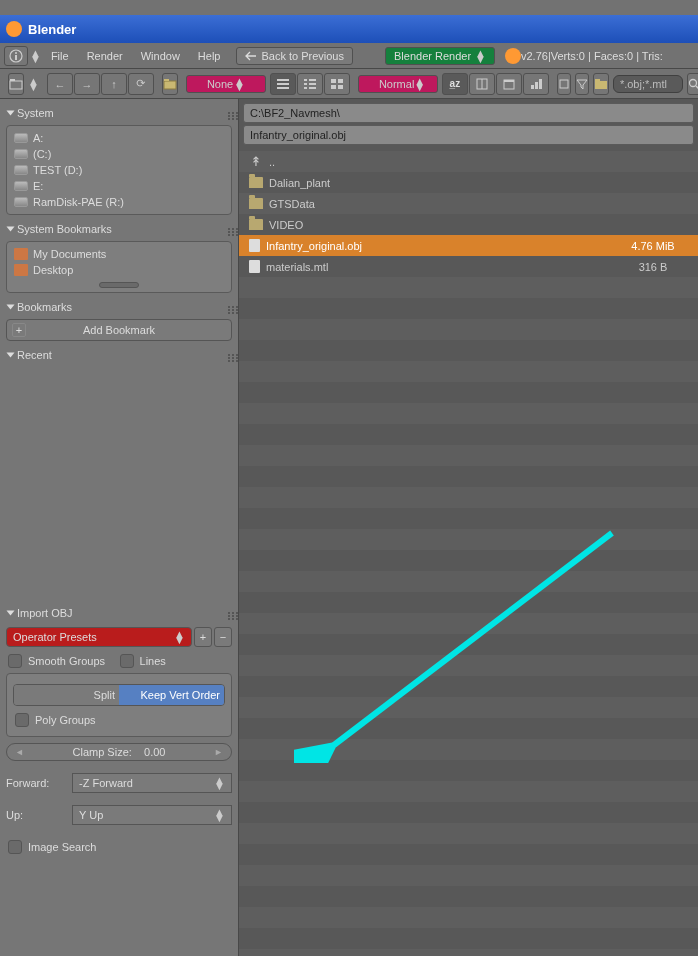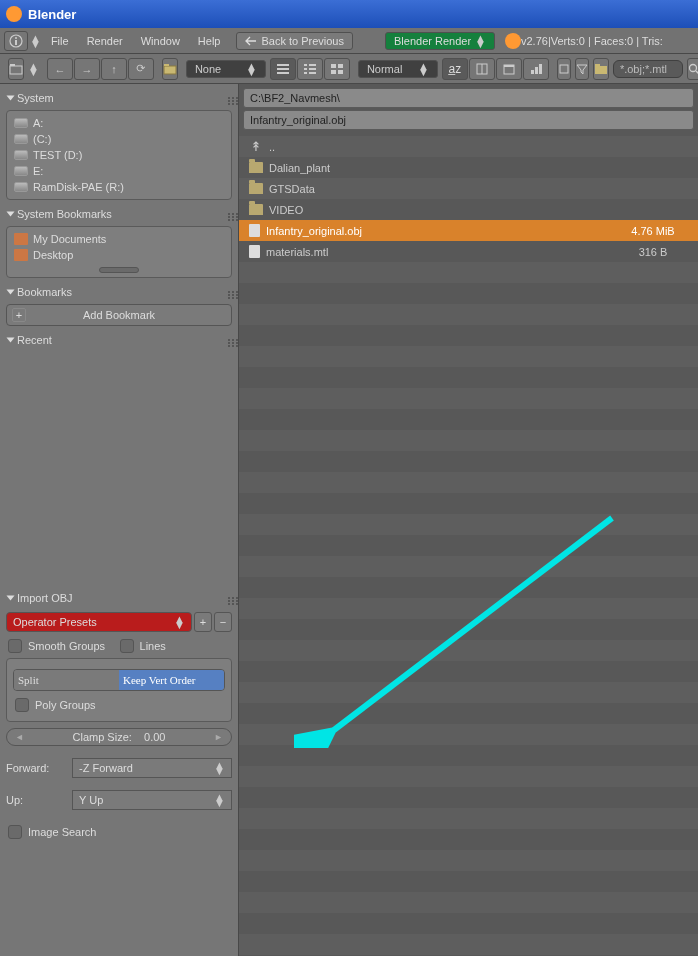--- a/index.html
+++ b/index.html
@@ -1,32 +1,32 @@
 <!DOCTYPE html>
 <html><head>
 <meta charset="utf-8">
 <style>
 * { box-sizing: border-box; margin: 0; padding: 0; font-family: Arial, sans-serif; font-size: 11px; }
 body { background: #727272; width: 698px; height: 956px; overflow: hidden; }
 
-.titlebar { background: linear-gradient(to bottom, #3b6ed5, #1d4fb8); height: 28px; display: flex; align-items: center; padding: 0 6px; color: #fff; font-weight: bold; }
+.titlebar { background: linear-gradient(to bottom, #3b6ed5, #1d4fb8); height: 28px; display: flex; align-items: center; padding: 0 6px; color: #fff; font-weight: bold; margin-top: 15px; }
 .titlebar-icon { width: 16px; height: 16px; margin-right: 6px; background: #ff9933; border-radius: 50%; display: inline-block; }
 .titlebar-text { font-size: 13px; }
 
 .menubar { background: #727272; border-bottom: 1px solid #484848; height: 26px; display: flex; align-items: center; padding: 0 4px; gap: 2px; }
 .info-btn { width: 24px; height: 20px; background: #767676; border: 1px solid #505050; border-radius: 3px; display: flex; align-items: center; justify-content: center; color: #ddd; }
 .menu-item { color: #ddd; padding: 3px 8px; cursor: pointer; }
 .back-btn { background: #7a7a7a; border: 1px solid #505050; border-radius: 3px; padding: 2px 8px; color: #ddd; display: flex; align-items: center; gap: 4px; margin-left: 6px; }
 .render-sel { background: #15803d; border: 1px solid #505050; border-radius: 3px; padding: 2px 8px; color: #ddd; margin-left: 30px; display: flex; align-items: center; gap: 4px; }
 .version-info { color: #ddd; margin-left: 8px; display: flex; align-items: center; gap: 0; }
 .blender-icon-small { width: 16px; height: 16px; background: #ff9933; border-radius: 50%; display: inline-block; }
 
 .toolbar { background: #727272; border-bottom: 1px solid #484848; height: 30px; display: flex; align-items: center; padding: 0 8px; gap: 4px; }
 .tool-btn { width: 26px; height: 22px; background: #767676; border: 1px solid #505050; border-radius: 3px; display: flex; align-items: center; justify-content: center; color: #ccc; }
-.tool-sel { background: #404040; border: 1px solid #505050; border-radius: 3px; padding: 2px 8px; color: #ccc; min-width: 80px; display: flex; align-items: center; justify-content: space-between; }
+.tool-sel { background: #be185d; border: 1px solid #505050; border-radius: 3px; padding: 2px 20px; color: #ccc; min-width: 80px; display: flex; align-items: center; justify-content: space-between; }
 .nav-group { display: flex; gap: 1px; }
 .filter-text { background: #5a5a5a; border: 1px solid #404040; border-radius: 6px; padding: 2px 6px; color: #bbb; min-width: 70px; }
 
 .main { display: flex; height: calc(100% - 84px); }
 .sidebar { width: 239px; background: #767676; border-right: 1px solid #484848; overflow-y: auto; }
 .content { flex: 1; background: #585858; position: relative; overflow: hidden; }
 
 .panel { margin: 4px 6px; }
 .panel-header { background: transparent; color: #ddd; padding: 4px 2px; display: flex; align-items: center; justify-content: space-between; }
 .panel-title { display: flex; align-items: center; gap: 4px; }
@@ -46,21 +46,21 @@
 
 .preset-row { display: flex; align-items: center; gap: 2px; margin: 4px 0; }
 .preset-sel { flex: 1; background: #b91c1c; border: 1px solid #555; border-radius: 4px; padding: 3px 6px; color: #ddd; display: flex; justify-content: space-between; align-items: center; }
 .small-btn { width: 18px; height: 20px; background: #7a7a7a; border: 1px solid #555; border-radius: 3px; color: #ddd; display: flex; align-items: center; justify-content: center; }
 
 .checkbox-row { display: flex; align-items: center; gap: 6px; padding: 3px 2px; color: #ddd; }
 .checkbox-row.inline { display: inline-flex; width: 48%; }
 .chk { width: 14px; height: 14px; border: 1px solid #555; border-radius: 3px; background: #6a6a6a; }
 
 .split-row { display: flex; border: 1px solid #555; border-radius: 4px; overflow: hidden; margin: 4px 0; }
-.split-btn { flex: 1; padding: 4px; text-align: left; color: #ddd; background: #7a7a7a; font-family: Liberation Serif, serif; }
+.split-btn { flex: 1; padding: 4px; text-align: right; color: #ddd; background: #7a7a7a; }
 .split-btn.active { background: #5680c2; color: #fff; }
 
 .num-field { display: flex; align-items: center; background: #7a7a7a; border: 1px solid #555; border-radius: 10px; padding: 2px 8px; color: #ddd; justify-content: space-between; }
 .num-field .arrow-l, .num-field .arrow-r { font-size: 9px; color: #aaa; }
 
 .label-sel-row { display: flex; align-items: center; gap: 6px; margin: 12px 0; }
 .label-sel-row .lbl { width: 60px; color: #ddd; }
 .label-sel-row .sel { flex: 1; background: #7a7a7a; border: 1px solid #555; border-radius: 0; padding: 3px 6px; color: #ddd; display: flex; justify-content: space-between; }
 
 .path-bar { background: #8a8a8a; border: 1px solid #5a5a5a; border-radius: 3px; margin: 4px 4px 2px 4px; padding: 3px 6px; color: #222; }
@@ -189,21 +189,21 @@
   </div>
   <div style="width:4px"></div>
   <div class="tool-sel">
     <span>Normal</span>
     <span class="updown">
         <span>▲</span>
         <span>▼</span>
       </span>
   </div>
   <div class="nav-group">
-    <div class="tool-btn" style="background:#5a5a5a;font-size:12px;font-weight:normal;color:#ddd">a̲z</div>
+    <div class="tool-btn" style="background:#5a5a5a;font-size:10px;font-weight:bold;color:#ddd">a̲z</div>
     <div class="tool-btn">
       <svg width="12" height="12">
           <rect x="1" y="1" width="10" height="10" fill="none" stroke="#ccc"></rect>
           <line x1="6" y1="1" x2="6" y2="11" stroke="#ccc"></line>
         </svg>
     </div>
     <div class="tool-btn">
       <svg width="12" height="12">
           <rect x="1" y="2" width="10" height="9" fill="none" stroke="#ccc"></rect>
           <rect x="1" y="2" width="10" height="2" fill="#ccc"></rect>

